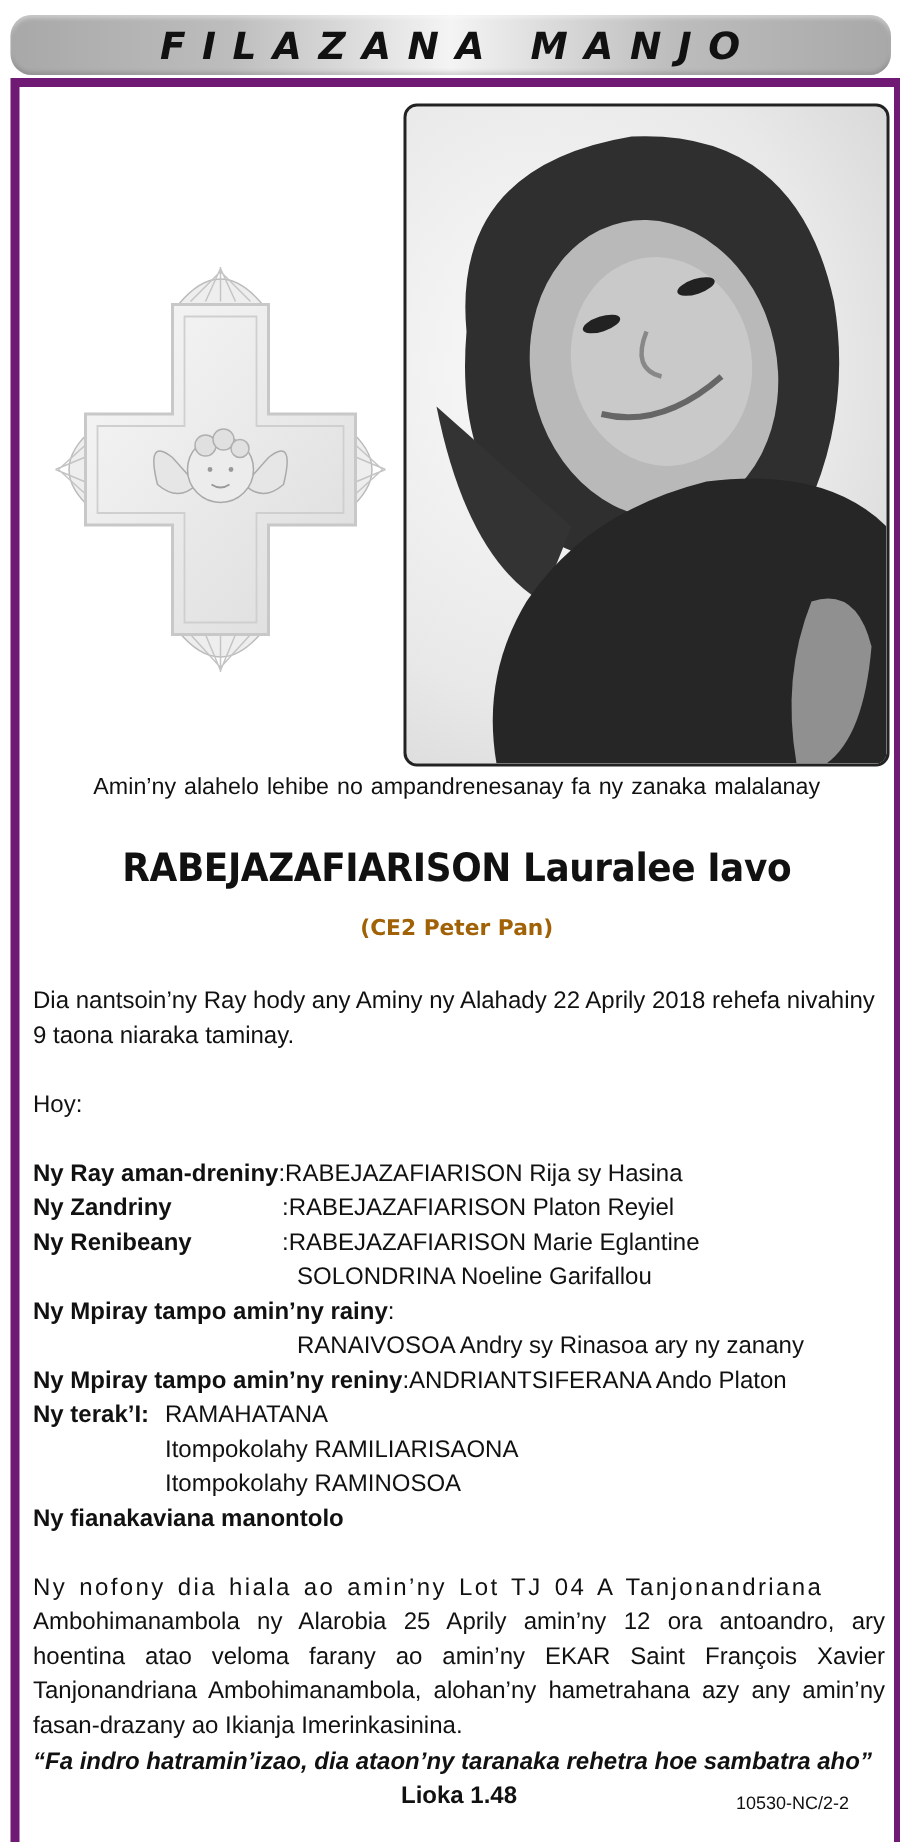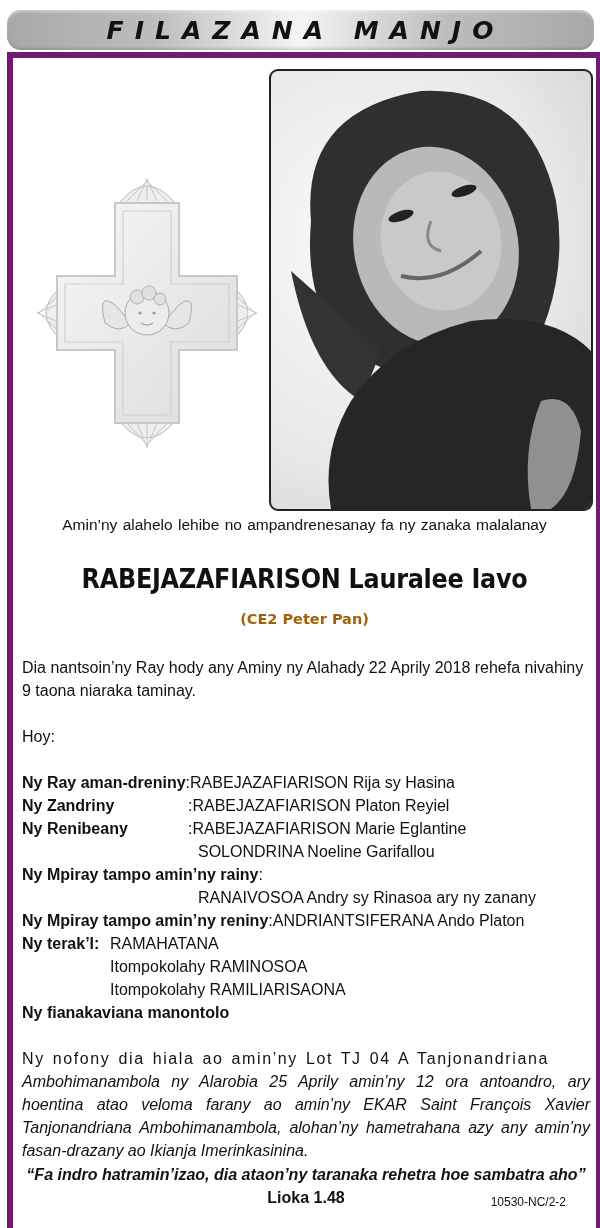--- a/index.html
+++ b/index.html
@@ -28,21 +28,21 @@
   .body { position: absolute; left: 9px; top: 598px; width: 568px; font-size: 16px; line-height: 23px; color: #111; }
   .para { margin: 0; }
   .gap { height: 23px; }
   .row { display: flex; white-space: nowrap; }
   .lbl { font-weight: bold; }
   .lbl-fixed { display: inline-block; width: 166px; font-weight: bold; }
   .indent-col { padding-left: 176px; }
   .indent-terak { padding-left: 88px; }
   .justify { text-align: justify; text-align-last: left; }
   .spaced { letter-spacing: 1.6px; word-spacing: 2px; }
-  .quote { text-align: center; font-weight: bold; font-style: italic; font-size: 16px; margin-top: 1px; }
+  .quote { font-weight: bold; font-style: italic; font-size: 16px; margin-top: 1px; }
   .ref-row { position: relative; height: 24px; }
   .ref { position: absolute; left: 0; right: 0; text-align: center; font-weight: bold; }
   .code { position: absolute; right: 24px; top: 5px; font-size: 12px; }
 </style>
 </head>
 <body>
 
 <div class="banner">
   <span class="banner-title">FILAZANA MANJO</span>
 </div>
@@ -150,34 +150,34 @@
       <div class="row">
         <span class="lbl">Ny Mpiray tampo amin’ny reniny</span>
         <span> : </span>
         <span>ANDRIANTSIFERANA Ando Platon</span>
       </div>
       <div class="row">
         <span class="lbl" style="display:inline-block;width:88px;">Ny terak’I:</span>
         <span>RAMAHATANA</span>
       </div>
       <div class="row indent-terak">
-        <span>Itompokolahy RAMINOSOA</span>
+        <span>Itompokolahy RAMILIARISAONA</span>
       </div>
       <div class="row indent-terak">
-        <span>Itompokolahy RAMILIARISAONA</span>
+        <span>Itompokolahy RAMINOSOA</span>
       </div>
       <div class="row">
         <span class="lbl">Ny fianakaviana manontolo</span>
       </div>
     </div>
 
     <div class="gap"></div>
     <div class="para justify" style="text-align:justify;">
       <div class="spaced">Ny nofony dia hiala ao amin’ny Lot  TJ 04  A Tanjonandriana</div>
-      <div style="text-align:justify;font-style:italic;">Ambohimanambola ny Alarobia 25  Aprily amin’ny 12 ora antoandro, ary hoentina atao veloma farany ao amin’ny EKAR Saint François Xavier Tanjonandriana Ambohimanambola, alohan’ny hametrahana azy any amin’ny fasan-drazany ao Ikianja Imerinkasinina.</div>
+      <div style="text-align:justify;">Ambohimanambola ny Alarobia 25  Aprily amin’ny 12 ora antoandro, ary hoentina atao veloma farany ao amin’ny EKAR Saint François Xavier Tanjonandriana Ambohimanambola, alohan’ny hametrahana azy any amin’ny fasan-drazany ao Ikianja Imerinkasinina.</div>
     </div>
     <div class="quote">“Fa indro hatramin’izao, dia ataon’ny taranaka rehetra hoe sambatra aho”</div>
     <div class="ref-row">
       <span class="ref">Lioka 1.48</span>
       <span class="code">10530-NC/2-2</span>
     </div>
   </div>
 </div>
 
 </body></html>

